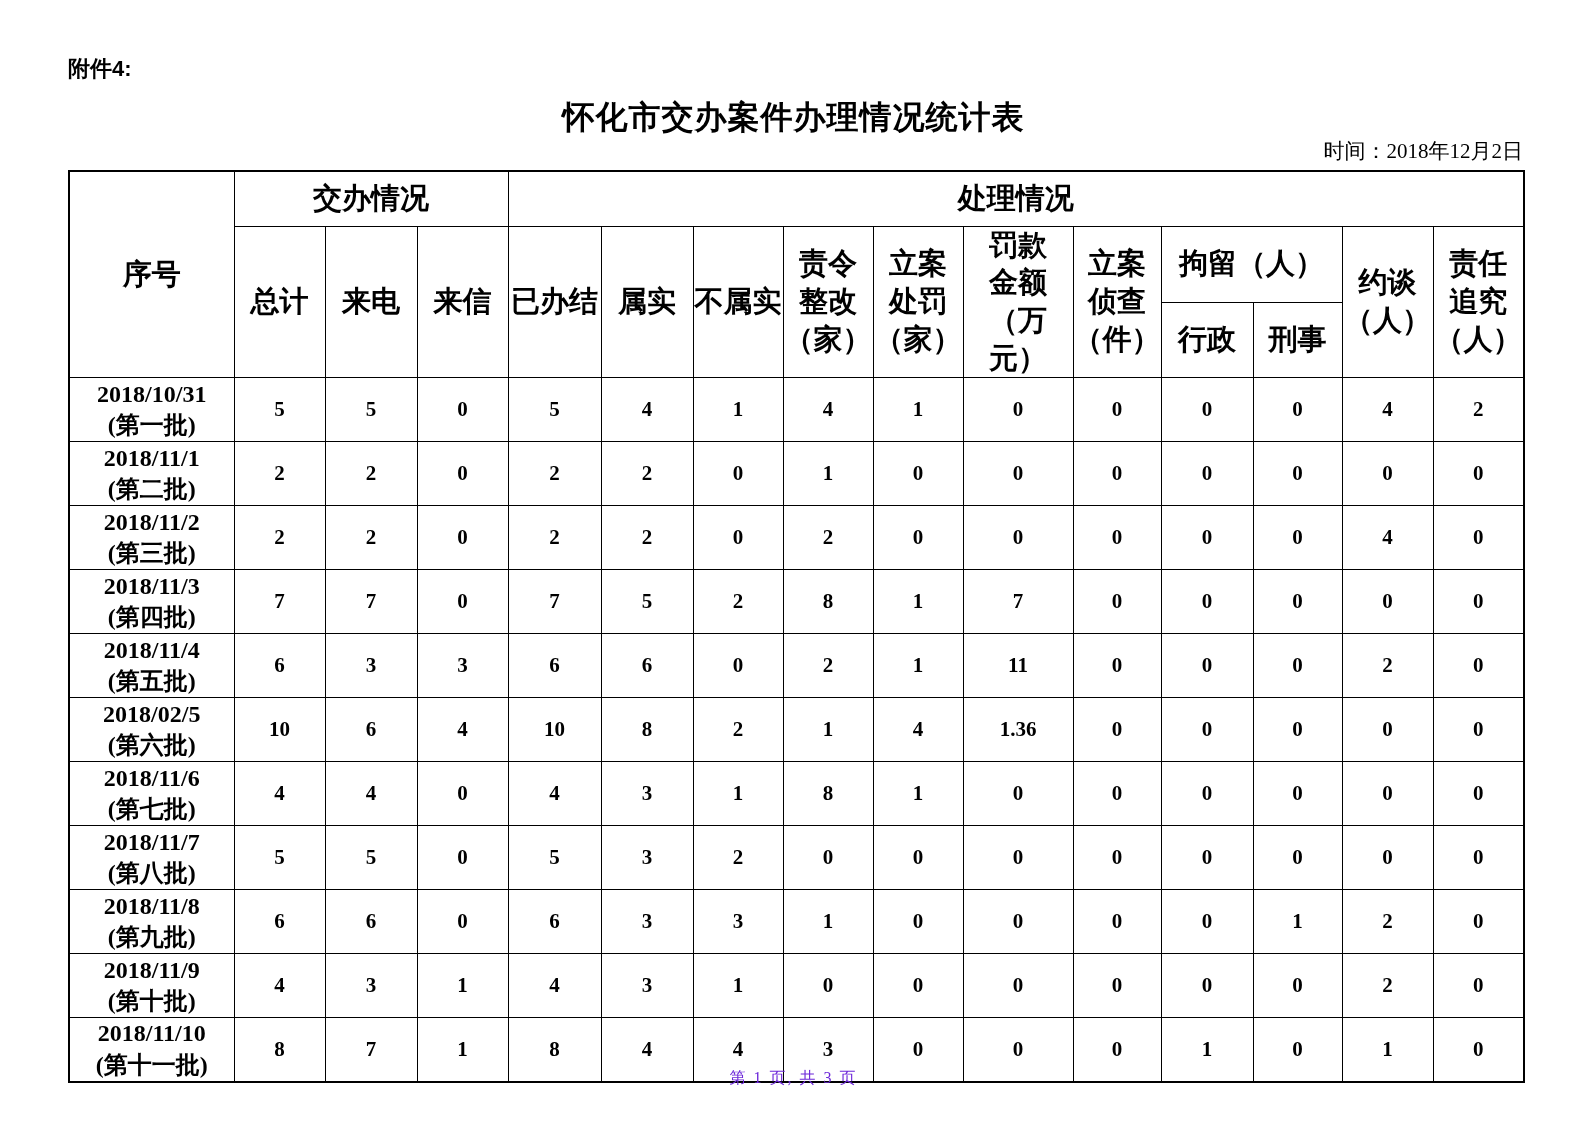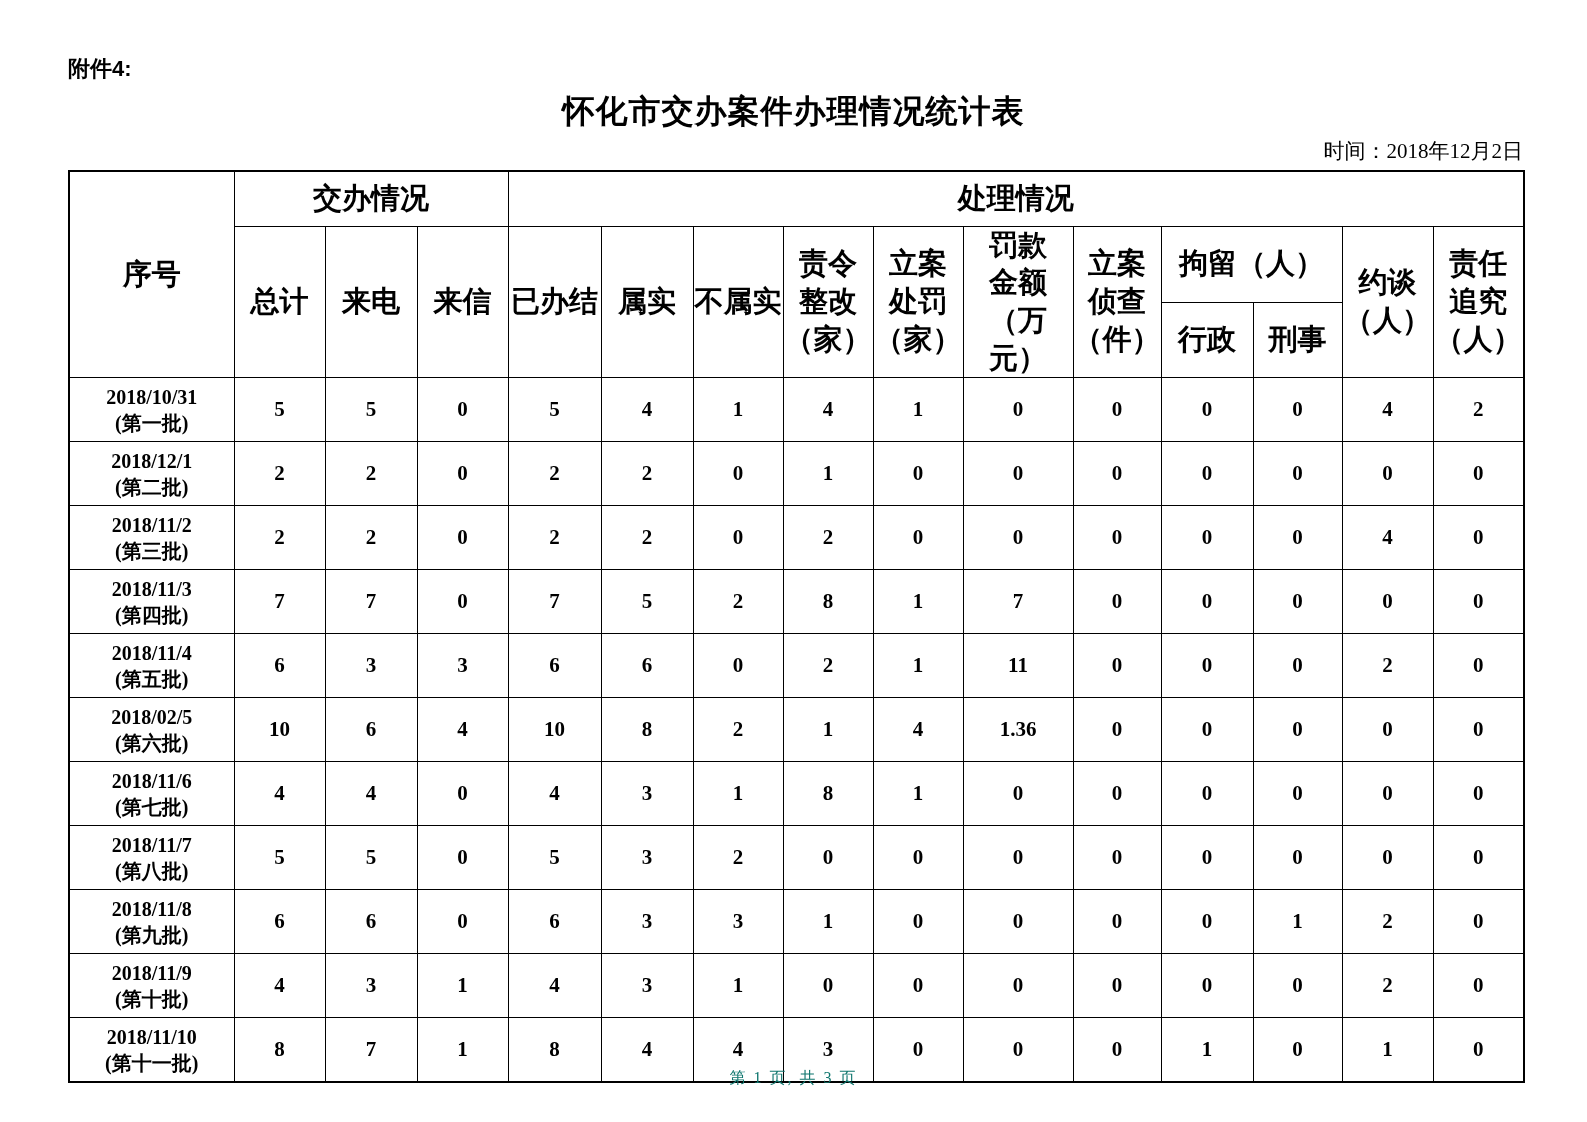--- a/index.html
+++ b/index.html
@@ -12,21 +12,21 @@
     font-family: "Liberation Serif", "DejaVu Serif", serif;
   }
   .page { position: absolute; inset: 0; }
 
   .attachment {
     position: absolute; left: 68px; top: 54px;
     font-size: 22px; font-weight: bold;
     font-family: "Liberation Sans", "DejaVu Sans", sans-serif;
   }
   .title {
-    position: absolute; top: 90px; left: 0; width: 1587px;
+    position: absolute; top: 96px; left: 0; width: 1587px;
     text-align: center;
     font-size: 32px; font-weight: bold; letter-spacing: 1px;
     font-family: "Liberation Sans", "DejaVu Sans", sans-serif;
   }
   .date-line {
     position: absolute; top: 137px; right: 64px;
     font-size: 21px; font-weight: normal;
     font-family: "Liberation Serif", "DejaVu Serif", serif;
   }
 
@@ -48,29 +48,29 @@
   thead th {
     font-size: 29px;
     line-height: 1.3;
     font-family: "Liberation Serif", "DejaVu Serif", serif;
   }
   tr.h1 { height: 55px; }
   tr.h2 { height: 56px; }
   tr.h3 { height: 55px; }
   tbody tr { height: 64px; }
   tbody td { border-top-width: 2px; }
-  td.serial-cell { font-size: 20px; line-height: 1.3; }
+  td.serial-cell { font-size: 24px; line-height: 1.3; }
   td.num-cell   { font-size: 21px; }
 
   .footer {
     position: absolute; top: 1068px; left: 0; width: 1587px;
     text-align: center;
     font-size: 16px; font-weight: normal;
     letter-spacing: 2px;
-    color: #0f766e;
+    color: #6d28d9;
     font-family: "Liberation Serif", "DejaVu Serif", serif;
   }
 </style>
 </head>
 <body>
 
 <div class="page">
 
   <div class="attachment">附件4:</div>
 
@@ -146,21 +146,21 @@
           <td class="num-cell">4</td>
           <td class="num-cell">1</td>
           <td class="num-cell">0</td>
           <td class="num-cell">0</td>
           <td class="num-cell">0</td>
           <td class="num-cell">0</td>
           <td class="num-cell">4</td>
           <td class="num-cell">2</td>
         </tr>
         <tr>
-          <td class="serial-cell">2018/12/1
+          <td class="serial-cell">2018/11/1
 (第二批)</td>
           <td class="num-cell">2</td>
           <td class="num-cell">2</td>
           <td class="num-cell">0</td>
           <td class="num-cell">2</td>
           <td class="num-cell">2</td>
           <td class="num-cell">0</td>
           <td class="num-cell">1</td>
           <td class="num-cell">0</td>
           <td class="num-cell">0</td>

